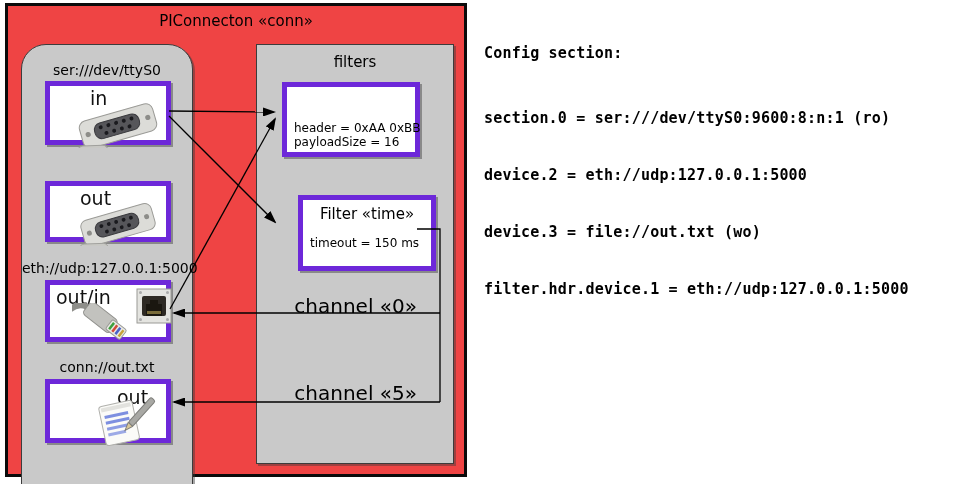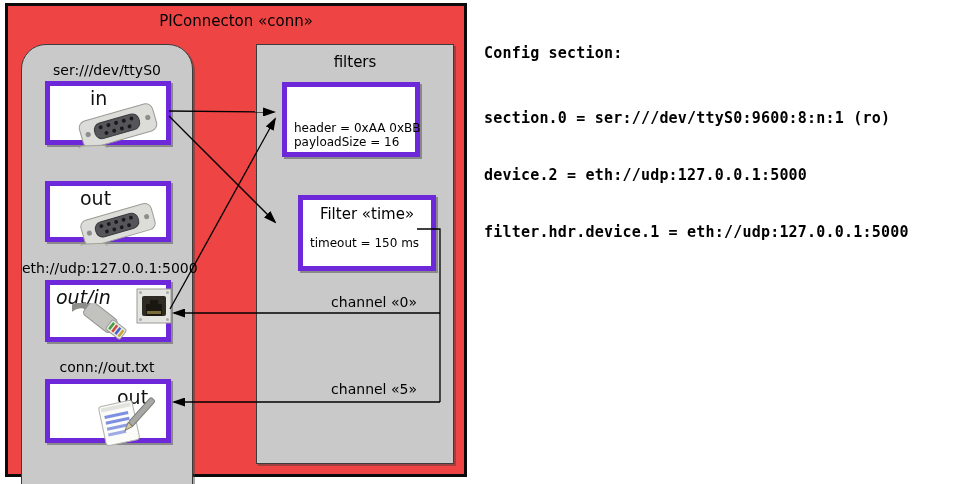--- a/index.html
+++ b/index.html
@@ -23,21 +23,21 @@
   .dev-label{position:absolute;left:0;width:100%;text-align:center;font-size:14px;white-space:nowrap;}
   .white-box{position:absolute;background:#ffffff;border:5px solid #6d28d9;
     box-shadow:2px 2px 0 rgba(60,60,60,0.45);box-sizing:border-box;}
   .port-name{position:absolute;font-size:19px;line-height:20px;color:#111;white-space:nowrap;}
 
   
   .filter-title{position:absolute;left:0;top:5px;width:100%;text-align:center;font-size:15px;}
   .filter-attr{position:absolute;left:7px;font-size:12px;white-space:nowrap;}
 
   
-  .channel-label{position:absolute;font-size:14px;white-space:nowrap;}
+  .channel-label{position:absolute;font-size:20px;white-space:nowrap;}
 
   
   .lines-svg{position:absolute;left:0;top:0;width:964px;height:484px;pointer-events:none;}
 
   
   .config{position:absolute;left:484px;top:6px;
     font-family:"DejaVu Sans Mono",monospace;font-weight:700;font-size:15px;
     letter-spacing:0.2px;line-height:19px;color:#000;white-space:pre;}
   .cfg-heading{margin-bottom:8px;}
   .cfg-line{height:19px;}
@@ -93,21 +93,21 @@
             <circle cx="51" cy="31.5" r="2" fill="#1a1a1e"></circle>
               <circle cx="59" cy="31.5" r="2" fill="#1a1a1e"></circle>
             <circle cx="17" cy="28" r="2.6" fill="#8d8d89"></circle>
               <circle cx="79" cy="28" r="2.6" fill="#8d8d89"></circle>
             <rect x="2" y="38" width="30" height="12" rx="5" fill="#c8c8c4" stroke="#a0a09c" transform="rotate(14 10 44)"></rect>
           </g>
         </svg>
       </div>
 
       <div class="dev-label" style="top:215px;">eth://udp:127.0.0.1:5000</div>
-      <div class="white-box" style="left:23px;top:235px;width:126px;height:62px;font-style:italic;">
+      <div class="white-box" style="left:23px;top:235px;width:126px;height:62px;">
         <span class="port-name" style="left:6px;top:2px;">out/in</span>
         <svg class="icon-svg" style="left:86px;top:3px;" width="36" height="36" viewBox="0 0 36 36">
           <rect x="1" y="1" width="34" height="34" fill="#e4e4e0" stroke="#9a9a96"></rect>
           <rect x="6" y="8" width="24" height="20" rx="2" fill="#2e2a24"></rect>
           <path d="M10 28 v-12 h4 v-4 h8 v4 h4 v12 z" fill="#1a1710"></path>
           <rect x="11" y="23" width="14" height="3" fill="#7a6c3a"></rect>
           <circle cx="4.5" cy="4.5" r="1.5" fill="#aaa"></circle>
             <circle cx="31.5" cy="4.5" r="1.5" fill="#aaa"></circle>
           <circle cx="4.5" cy="31.5" r="1.5" fill="#aaa"></circle>
             <circle cx="31.5" cy="31.5" r="1.5" fill="#aaa"></circle>
@@ -180,20 +180,21 @@
 
     <path d="M440,313 L174,313" stroke="#000" stroke-width="1.3" fill="none" marker-end="url(#arrow)"></path>
 
     <path d="M440,402 L174,402" stroke="#000" stroke-width="1.3" fill="none" marker-end="url(#arrow)"></path>
   </svg>
 
   <div class="config">
     <div class="cfg-heading">Config section:</div>
     <div class="cfg-line">section.0 = ser:///dev/ttyS0:9600:8:n:1 (ro)</div>
     <div class="cfg-line">device.2 = eth://udp:127.0.0.1:5000</div>
+    <div class="cfg-line">device.3 = file://out.txt (wo)</div>
     <div class="cfg-line">filter.hdr.device.1 = eth://udp:127.0.0.1:5000</div>
     
     
     
     
     
     
     
     
     

